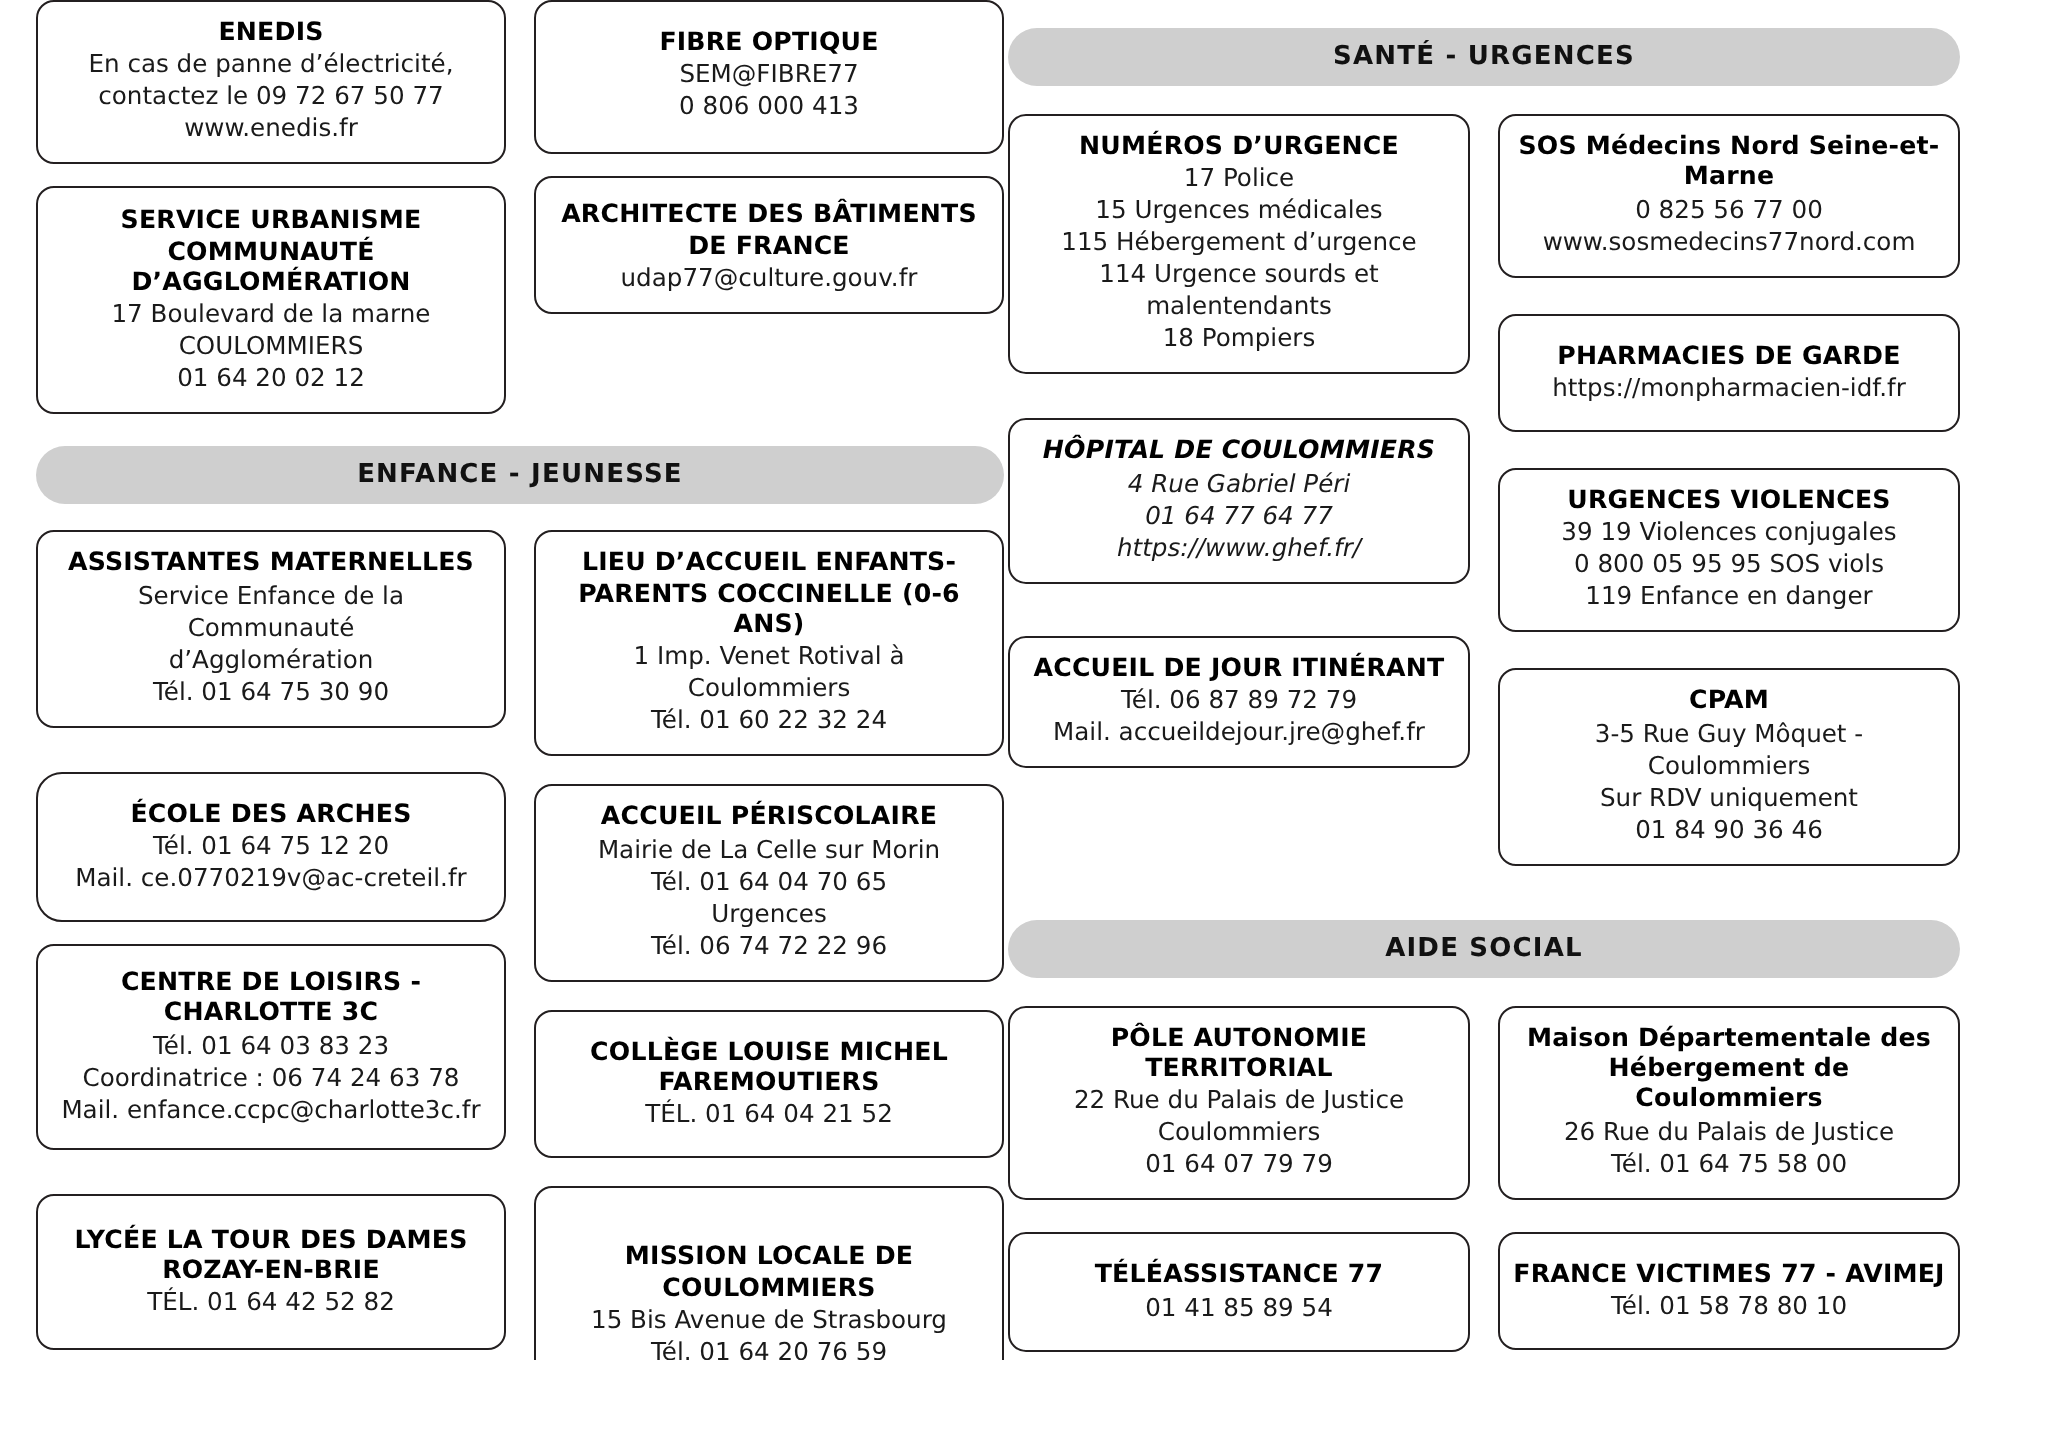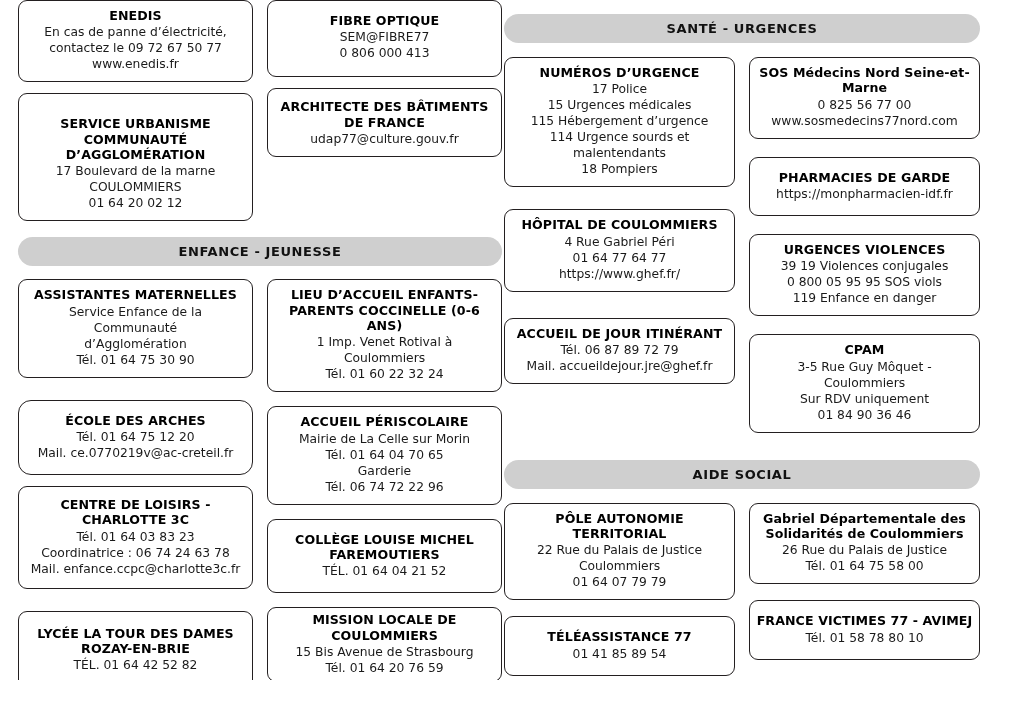--- a/index.html
+++ b/index.html
@@ -106,21 +106,21 @@
   <div class="col col-left">
 
     <div class="two-col">
       <div>
         <div class="card">
           <div class="title">ENEDIS</div>
           <div class="line">En cas de panne d’électricité,</div>
           <div class="line">contactez le 09 72 67 50 77</div>
           <div class="line">www.enedis.fr</div>
         </div>
-        <div class="card" style="padding-top:22px;">
+        <div class="card" style="padding-top:8px;">
           <div class="title">SERVICE URBANISME COMMUNAUTÉ D’AGGLOMÉRATION</div>
           <div class="line">17 Boulevard de la marne</div>
           <div class="line">COULOMMIERS</div>
           <div class="line">01 64 20 02 12</div>
         </div>
       </div>
       <div>
         <div class="card" style="padding-top:12px;padding-bottom:14px;">
           <div class="title">FIBRE OPTIQUE</div>
           <div class="line">SEM@FIBRE77</div>
@@ -167,28 +167,28 @@
       <div>
         <div class="card">
           <div class="title">LIEU D’ACCUEIL ENFANTS-PARENTS COCCINELLE (0-6 ANS)</div>
           <div class="line">1 Imp. Venet Rotival à Coulommiers</div>
           <div class="line">Tél. 01 60 22 32 24</div>
         </div>
         <div class="card" style="margin-top:14px;">
           <div class="title">ACCUEIL PÉRISCOLAIRE</div>
           <div class="line">Mairie de La Celle sur Morin</div>
           <div class="line">Tél. 01 64 04 70 65</div>
-          <div class="line">Garderie</div>
+          <div class="line">Urgences</div>
           <div class="line">Tél. 06 74 72 22 96</div>
         </div>
         <div class="card" style="margin-top:14px;padding:12px 6px;">
           <div class="title">COLLÈGE LOUISE MICHEL FAREMOUTIERS</div>
           <div class="line">TÉL. 01 64 04 21 52</div>
         </div>
-        <div class="card" style="margin-top:14px;padding:4px 4px;">
+        <div class="card" style="margin-top:14px;padding:26px 4px;">
           <div class="title">MISSION LOCALE DE COULOMMIERS</div>
           <div class="line">15 Bis Avenue de Strasbourg</div>
           <div class="line">Tél. 01 64 20 76 59</div>
         </div>
         <div class="card" style="margin-top:14px;">
           <div class="title">CENTRE D’INFORMATION ET D’ORIENTATION</div>
 
         </div>
 
       </div>
@@ -202,21 +202,21 @@
     <div class="two-col">
       <div>
         <div class="card">
           <div class="title">NUMÉROS D’URGENCE</div>
           <div class="line">17 Police</div>
           <div class="line">15 Urgences médicales</div>
           <div class="line">115 Hébergement d’urgence</div>
           <div class="line">114 Urgence sourds et malentendants</div>
           <div class="line">18 Pompiers</div>
         </div>
-        <div class="card" style="margin-top:22px;">
+        <div class="card" style="margin-top:22px;font-style:italic;">
           <div class="title">HÔPITAL DE COULOMMIERS</div>
           <div class="line">4 Rue Gabriel Péri</div>
           <div class="line">01 64 77 64 77</div>
           <div class="line">https://www.ghef.fr/</div>
         </div>
         <div class="card" style="margin-top:26px;">
           <div class="title">ACCUEIL DE JOUR ITINÉRANT</div>
           <div class="line">Tél. 06 87 89 72 79</div>
           <div class="line">Mail. accueildejour.jre@ghef.fr</div>
         </div>
@@ -257,21 +257,21 @@
           <div class="line">Coulommiers</div>
           <div class="line">01 64 07 79 79</div>
         </div>
         <div class="card" style="margin-top:16px;padding:12px 6px;">
           <div class="title">TÉLÉASSISTANCE 77</div>
           <div class="line">01 41 85 89 54</div>
         </div>
       </div>
       <div>
         <div class="card">
-          <div class="title">Gabriel Départementale des Solidarités de Coulommiers</div>
+          <div class="title">Maison Départementale des Hébergement de Coulommiers</div>
           <div class="line">26 Rue du Palais de Justice</div>
           <div class="line">Tél. 01 64 75 58 00</div>
         </div>
         <div class="card" style="margin-top:16px;padding:12px 6px;">
           <div class="title">FRANCE VICTIMES 77 - AVIMEJ</div>
           <div class="line">Tél. 01 58 78 80 10</div>
         </div>
       </div>
     </div>
 

